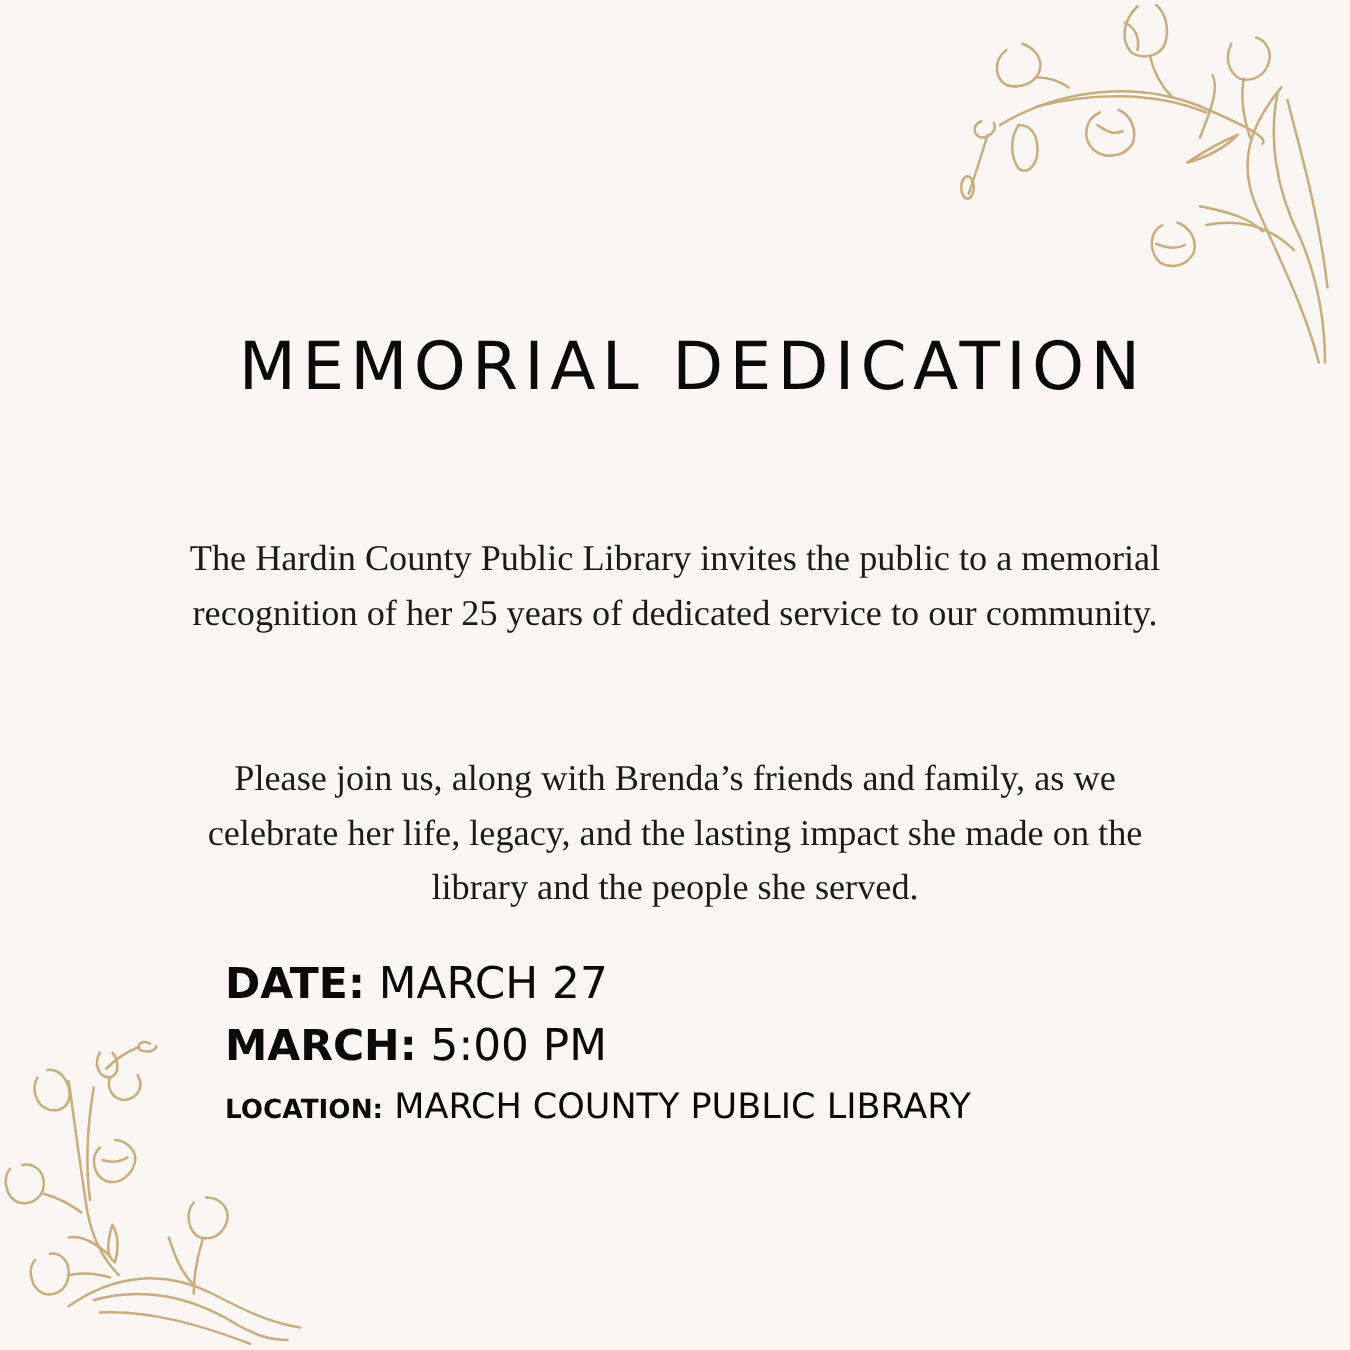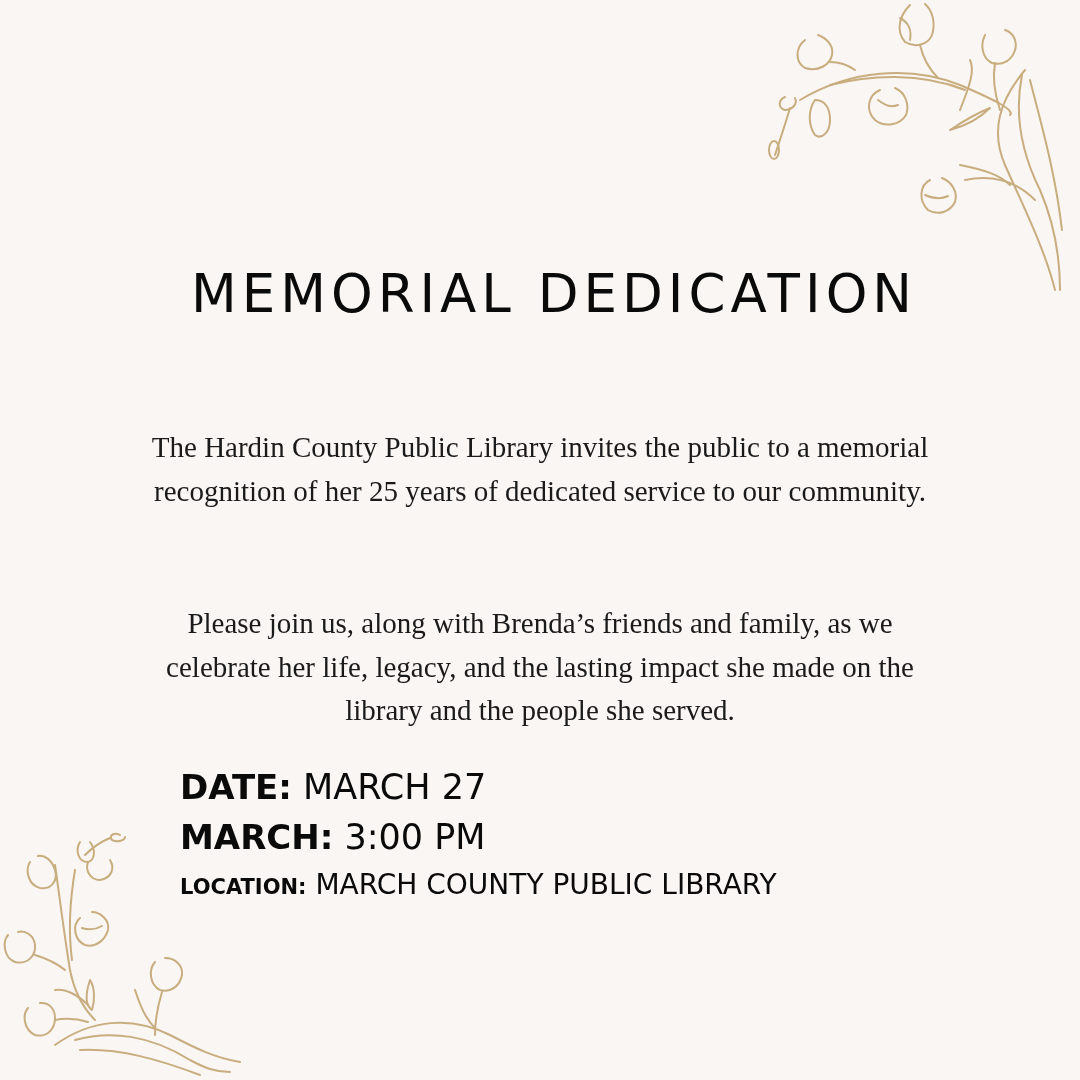--- a/index.html
+++ b/index.html
@@ -149,21 +149,21 @@
     <div>library and the people she served.</div>
   </div>
 
   <div class="details">
     <div class="detail-row row-date">
       <span class="label">DATE:</span>
       <span class="value">MARCH 27</span>
     </div>
     <div class="detail-row row-time">
       <span class="label">MARCH:</span>
-      <span class="value">3:00 PM</span>
+      <span class="value">5:00 PM</span>
     </div>
     <div class="detail-row row-location">
       <span class="label">LOCATION:</span>
       <span class="value">MARCH COUNTY PUBLIC LIBRARY</span>
     </div>
   </div>
 
 </div>
 
 </body></html>

